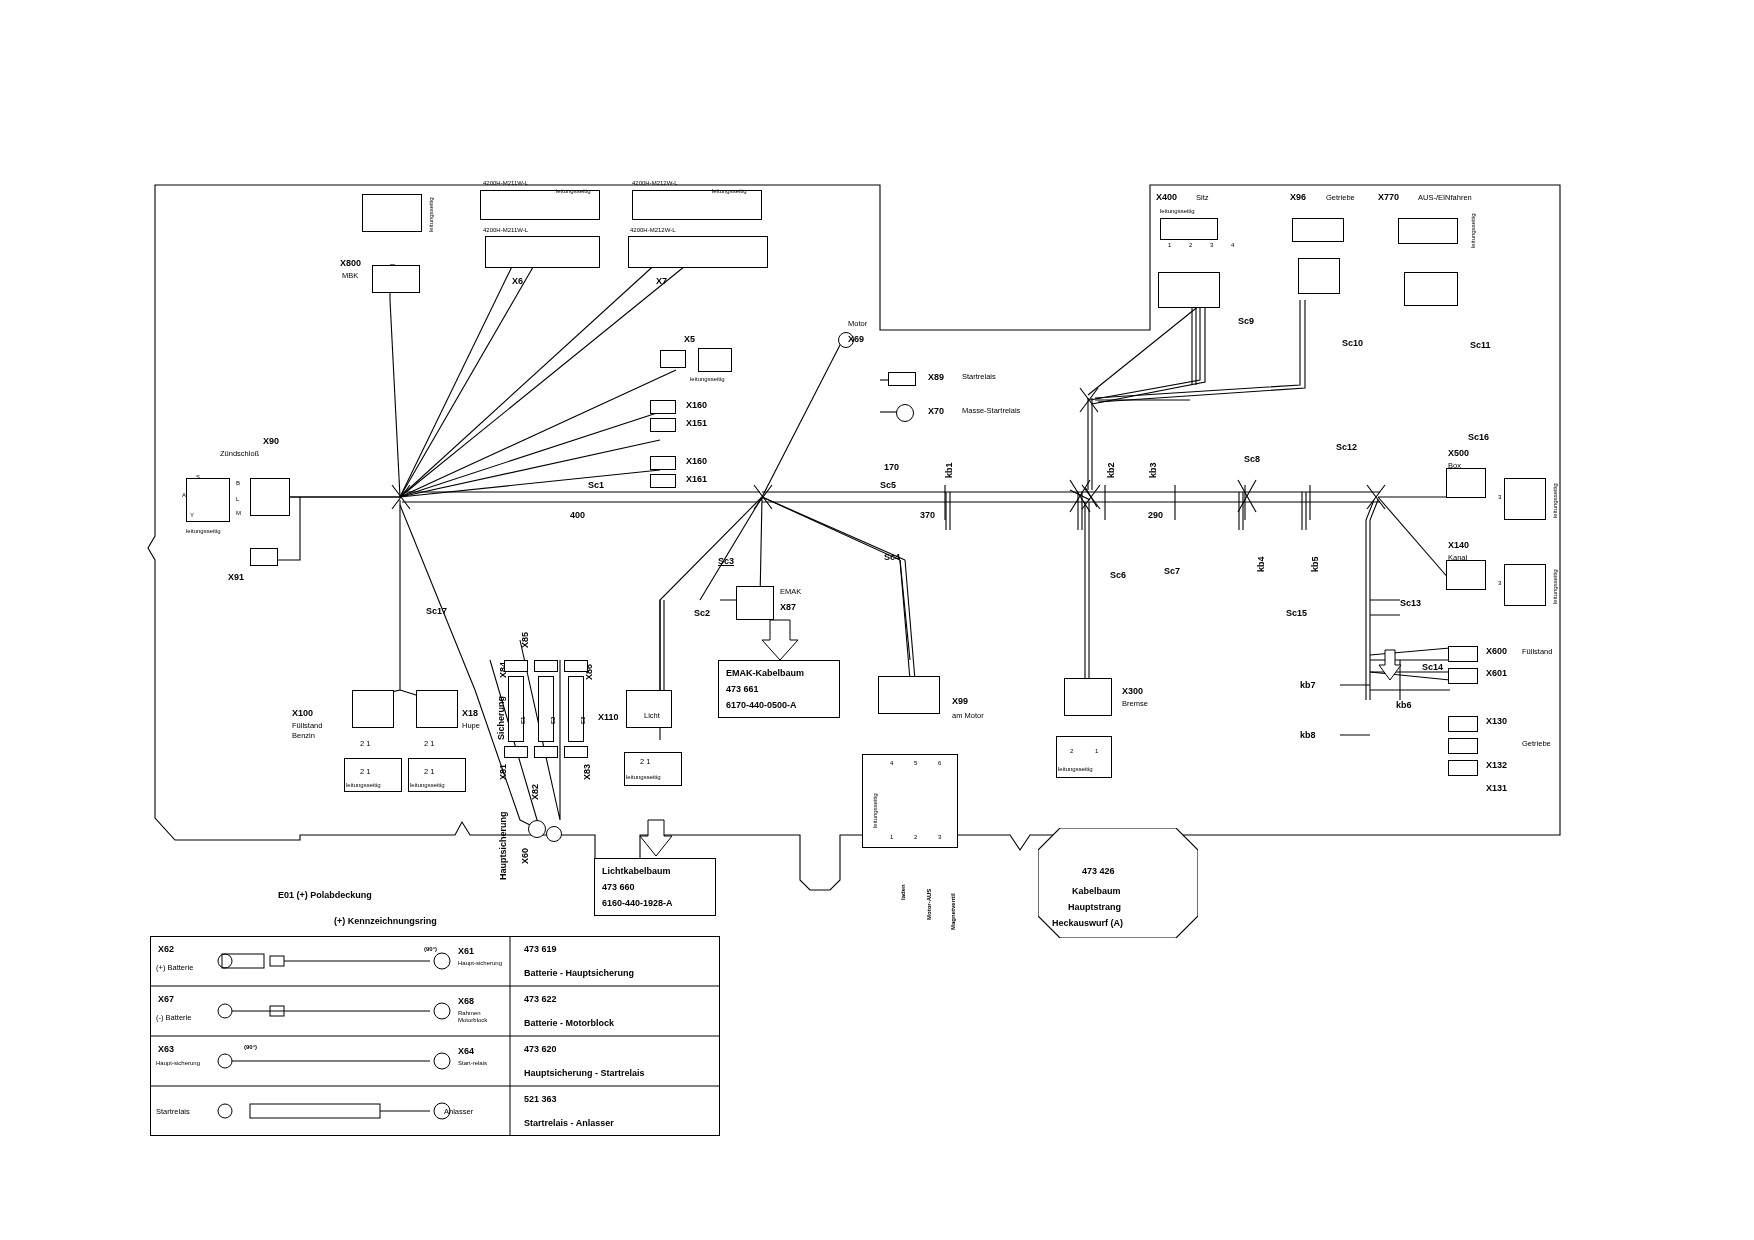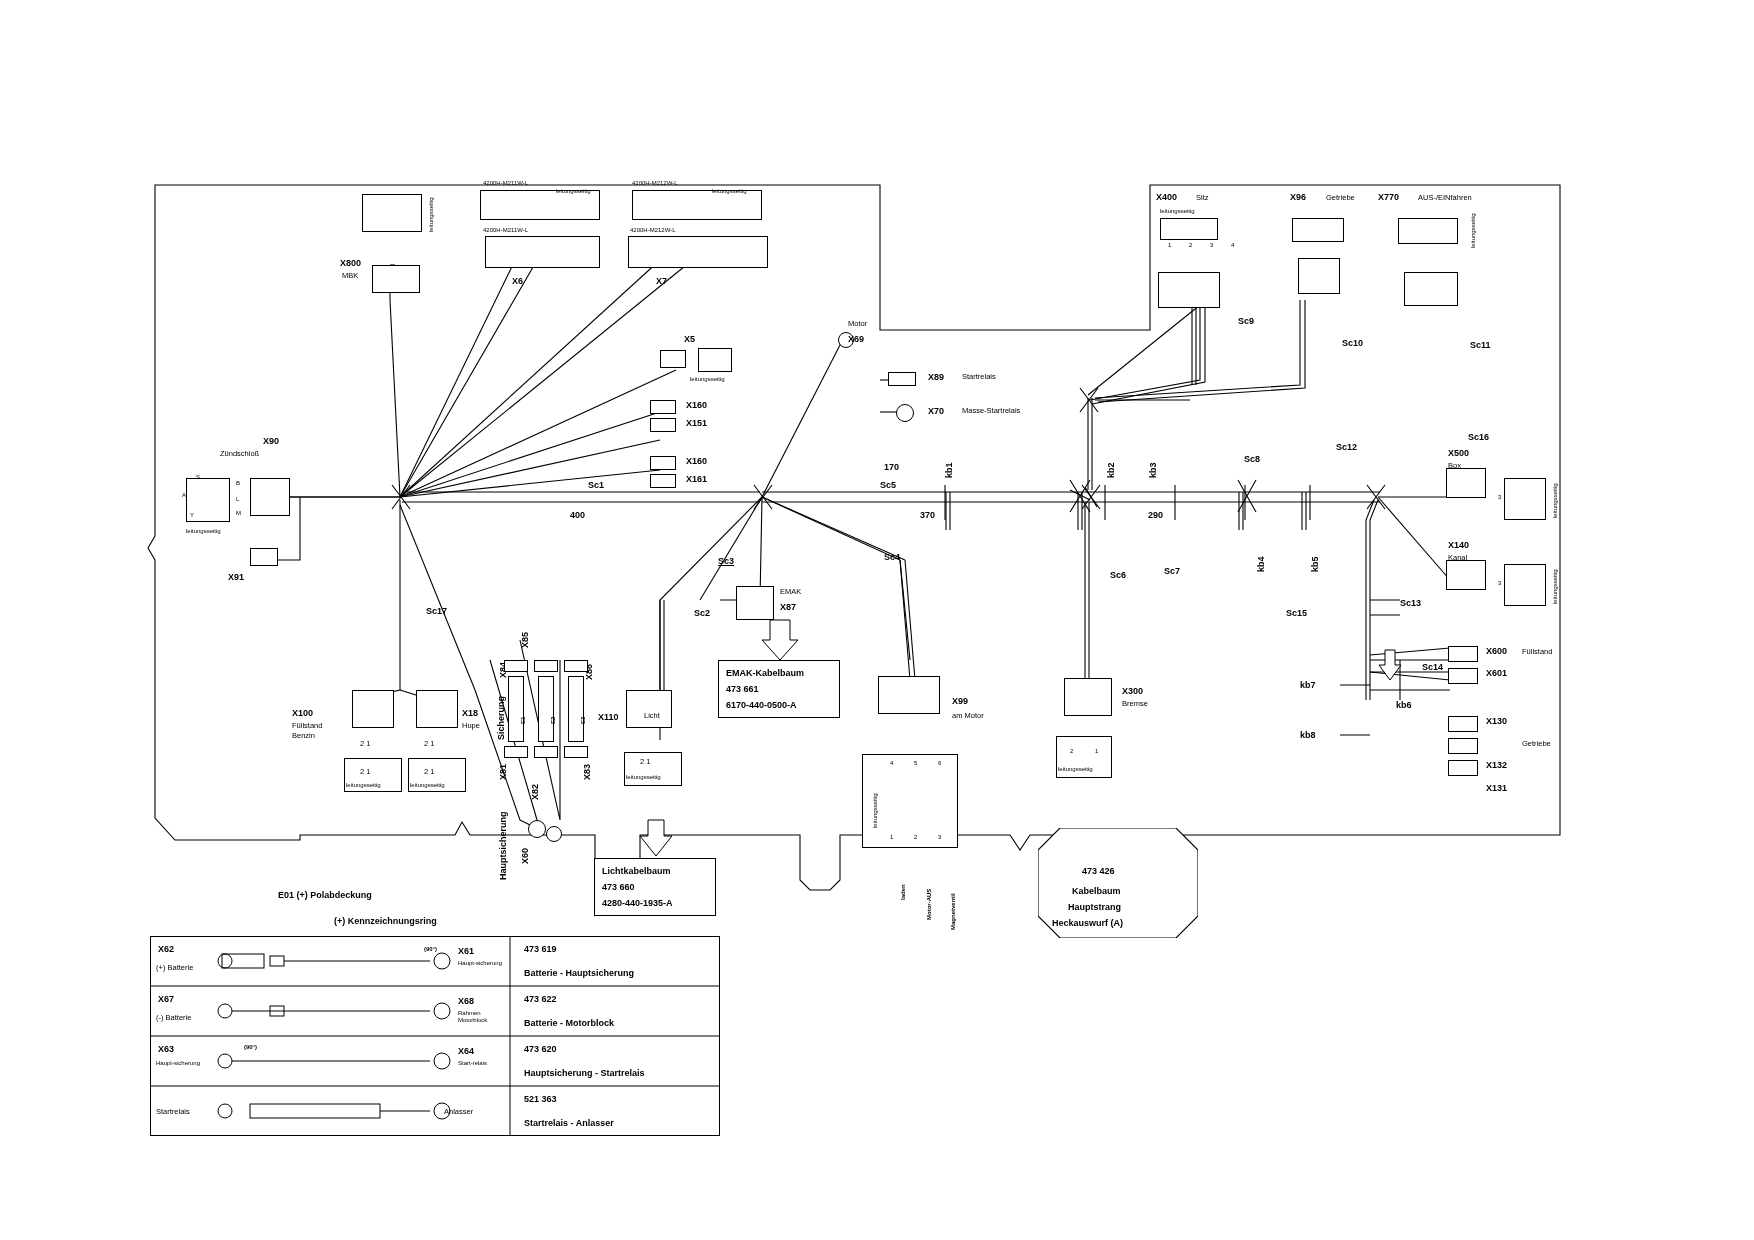--- a/index.html
+++ b/index.html
@@ -348,21 +348,21 @@
   <div class="lbl b" style="left:780px;top:602px;">X87</div>
 
   <div class="box" style="left:718px;top:660px;width:122px;height:58px;"></div>
   <div class="lbl b" style="left:726px;top:668px;">EMAK-Kabelbaum</div>
   <div class="lbl b" style="left:726px;top:684px;">473 661</div>
   <div class="lbl b" style="left:726px;top:700px;">6170-440-0500-A</div>
 
   <div class="box" style="left:594px;top:858px;width:122px;height:58px;"></div>
   <div class="lbl b" style="left:602px;top:866px;">Lichtkabelbaum</div>
   <div class="lbl b" style="left:602px;top:882px;">473 660</div>
-  <div class="lbl b" style="left:602px;top:898px;">4280-440-1935-A</div>
+  <div class="lbl b" style="left:602px;top:898px;">6160-440-1928-A</div>
 
   <div class="box" style="left:878px;top:676px;width:62px;height:38px;"></div>
   <div class="lbl b" style="left:952px;top:696px;">X99</div>
   <div class="lbl s" style="left:952px;top:712px;">am Motor</div>
   <div class="box" style="left:862px;top:754px;width:96px;height:94px;"></div>
   <div class="lbl xs" style="left:890px;top:760px;">4</div>
   <div class="lbl xs" style="left:914px;top:760px;">5</div>
   <div class="lbl xs" style="left:938px;top:760px;">6</div>
   <div class="lbl xs" style="left:890px;top:834px;">1</div>
   <div class="lbl xs" style="left:914px;top:834px;">2</div>

